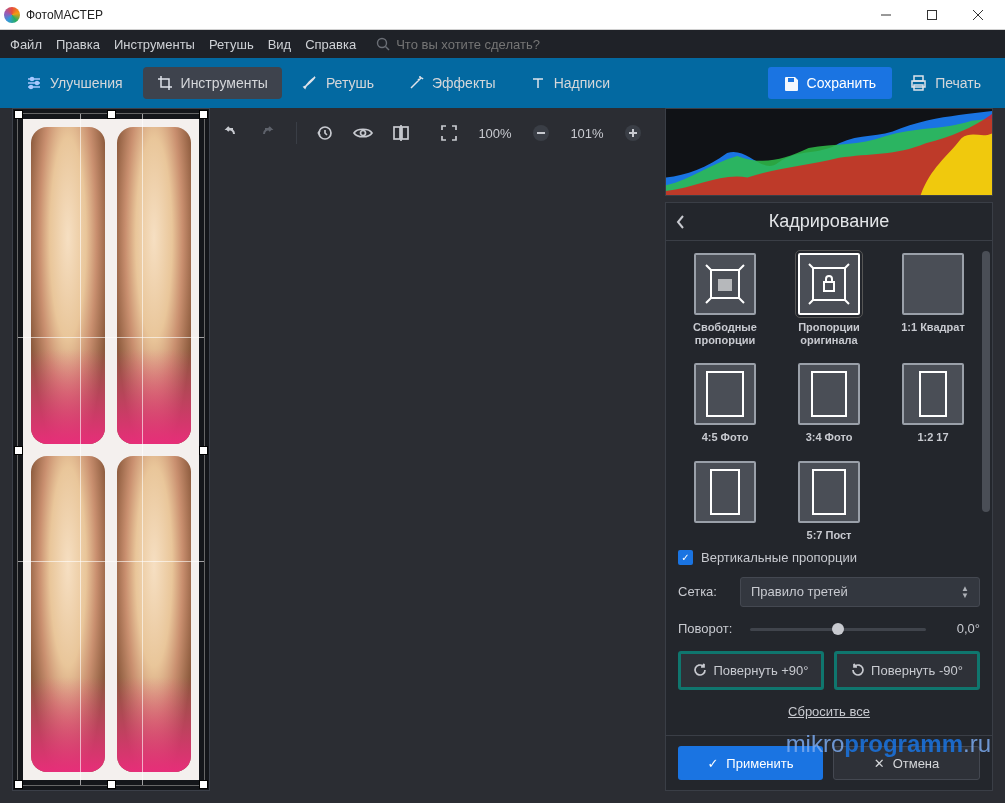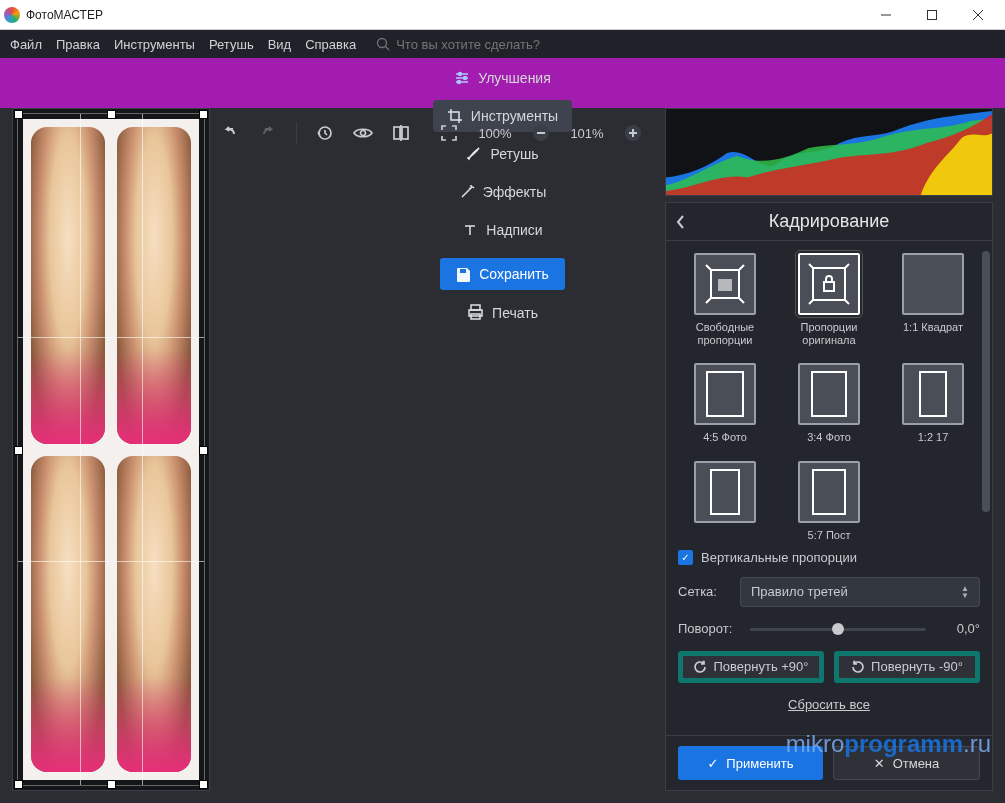--- a/index.html
+++ b/index.html
@@ -11,21 +11,21 @@
 .titlebar .title { font-size: 12px; color: #222; flex: 1; }
 .titlebar .winbtn { width: 46px; height: 30px; display:flex;align-items:center;justify-content:center; color:#333; }
 
 
 .menubar { height: 28px; background: #1f2228; display: flex; align-items: center; padding: 0 10px; gap: 14px; color: #cfd2d6; font-size: 13px; }
 .menubar .menu-item { cursor: pointer; }
 .menubar .search-wrap { display:flex; align-items:center; margin-left:6px; gap:6px; color:#6b6f76;}
 .menubar .search-input { background: transparent; border: none; color: #3b82f6; font-size: 13px; width: 180px; outline:none;}
 
 
-.tabbar { height: 50px; background: #a21caf; display: flex; align-items: center; padding: 4px 12px; gap: 6px; flex-direction: column; }
+.tabbar { height: 50px; background: #0369a1; display: flex; align-items: center; padding: 4px 12px; gap: 6px; }
 .tab { display:flex; align-items:center; gap:8px; padding: 8px 14px; color:#d5d7da; font-size:14px; border-radius:4px; cursor:pointer; }
 .tab.active { background:#3e434d; }
 .tab .ticon { width:16px; height:16px; display:flex; align-items:center; justify-content:center; color:#8bb6ff;}
 .tabbar .spacer { flex:1; }
 .btn-save { background:#1a74e2; color:#fff; padding:8px 16px; border-radius:3px; display:flex; align-items:center; gap:8px; font-size:14px; cursor:pointer;}
 .btn-print { display:flex; align-items:center; gap:8px; color:#d5d7da; font-size:14px; padding:8px 12px; cursor:pointer;}
 
 
 .main { flex:1; display:flex; padding: 0 12px 12px 12px; gap:12px; }
 .canvas-col { flex:1; display:flex; flex-direction:row; }
@@ -48,21 +48,21 @@
 .canvas-foot .sep { width:1px; height:22px; background:#3a3e46; margin:0 4px;}
 .zoom-val { font-size:13px; min-width:44px; text-align:center;}
 
 
 .right-col { width:328px; display:flex; flex-direction:column; }
 .histo { height:88px; background:#101216; border:1px solid #3a3e46; position:relative; overflow:hidden;}
 .panel { flex:1; background:#23262c; border:1px solid #3a3e46; margin-top:6px; display:flex; flex-direction:column; overflow:hidden;}
 .panel-head { display:flex; align-items:center; justify-content:center; position:relative; height:38px; border-bottom:1px solid #3a3e46; color:#e3e5e8; font-size:18px;}
 .panel-head .back { position:absolute; left:10px; color:#aeb1b7; cursor:pointer;}
 .panel-body { flex:1; overflow-y:auto; padding:12px 12px 6px 12px; color:#c8cad0; font-size:13px; position:relative;}
-.preset-grid { display:grid; grid-template-columns:repeat(3,1fr); gap:16px 10px; }
+.preset-grid { display:grid; grid-template-columns:repeat(3,1fr); gap:16px 10px;font-weight:bold; }
 .preset { display:flex; flex-direction:column; align-items:center; gap:6px; cursor:pointer;}
 .preset .thumb { width:62px; height:62px; border:2px solid #9aa0a9; background:#4a4e56; border-radius:2px; display:flex; align-items:center; justify-content:center;}
 .preset.selected .thumb { border-color:#fff; outline:1px solid #555; outline-offset:2px;}
 .preset .pl { text-align:center; font-size:11px; line-height:1.2; color:#c8cad0;}
 .thumb.rect-45{ } .thumb.rect-45::before{content:"";width:34px;height:42px;border:2px solid #fff;}
 .thumb.rect-34::before{content:"";width:32px;height:42px;border:2px solid #fff;}
 .thumb.rect-916::before{content:"";width:24px;height:42px;border:2px solid #fff;}
 .thumb.rect-half::before{content:"";width:24px;height:42px;border:2px solid #fff;}
 .thumb.rect-57::before{content:"";width:30px;height:42px;border:2px solid #fff;}
 .thumb.rect-x::before{content:"";width:26px;height:42px;border:2px solid #fff;}
@@ -70,21 +70,21 @@
 .chk { width:15px; height:15px; background:#1a74e2; border-radius:2px; display:flex; align-items:center; justify-content:center; color:#fff; font-size:10px;}
 .form-row { display:flex; align-items:center; margin-top:12px;}
 .form-row .lbl { width:62px;}
 .select { flex:1; background:#33373f; border:1px solid #444851; border-radius:3px; height:30px; display:flex; align-items:center; justify-content:space-between; padding:0 10px; cursor:pointer;}
 .select .arrows { display:flex; flex-direction:column; font-size:8px; line-height:7px; color:#aeb1b7;}
 .slider-row { display:flex; gap:10px; margin-top:14px;}
 .slider { flex:1; height:16px; position:relative;}
 .slider .track{position:absolute;left:0;right:0;top:7px;height:3px;background:#40444c;border-radius:2px;}
 .slider .knob{position:absolute;left:50%;top:2px;width:12px;height:12px;border-radius:50%;background:#c8cad0;margin-left:-6px;}
 .rot-btns { display:flex; gap:10px; margin-top:14px;}
-.rot-btn { flex:1; height:32px; background:#2e3138; border:5px solid #0f766e; border-radius:3px; display:flex; align-items:center; justify-content:center; gap:6px; font-size:13px; cursor:pointer;}
+.rot-btn { flex:1; height:39px; background:#2e3138; border:3px solid #0f766e; border-radius:3px; display:flex; align-items:center; justify-content:center; gap:6px; font-size:13px; cursor:pointer;}
 .reset { text-align:center; margin-top:14px; text-decoration:underline; color:#c8cad0; cursor:pointer;}
 .panel-foot { display:flex; gap:10px; padding:10px 12px; border-top:1px solid #3a3e46;}
 .pf-btn { flex:1; height:34px; border-radius:3px; display:flex; align-items:center; justify-content:center; gap:8px; font-size:13px; cursor:pointer;}
 .pf-apply { background:#1a74e2; color:#fff;}
 .pf-cancel { background:#2e3138; border:1px solid #444851; color:#d5d7da;}
 
 .scrollbar-v { position:absolute; right:2px; top:10px; bottom:10px; width:8px;}
 .scrollbar-v .sthumb{ position:absolute; left:0; right:0; top:0; height:55%; background:#4a4e56; border-radius:4px;}
 
 .watermark { position:absolute; right:14px; bottom:45px; font-size:24px; font-family: Georgia, serif; color:#1a74e2; opacity:0.85; pointer-events:none;margin-left:9px;}

